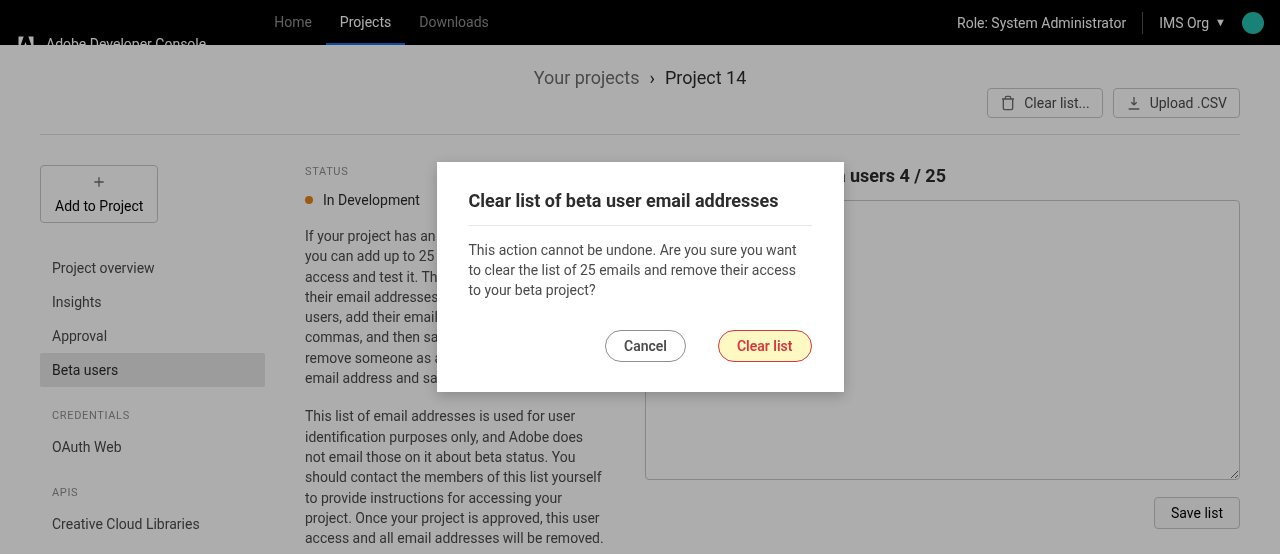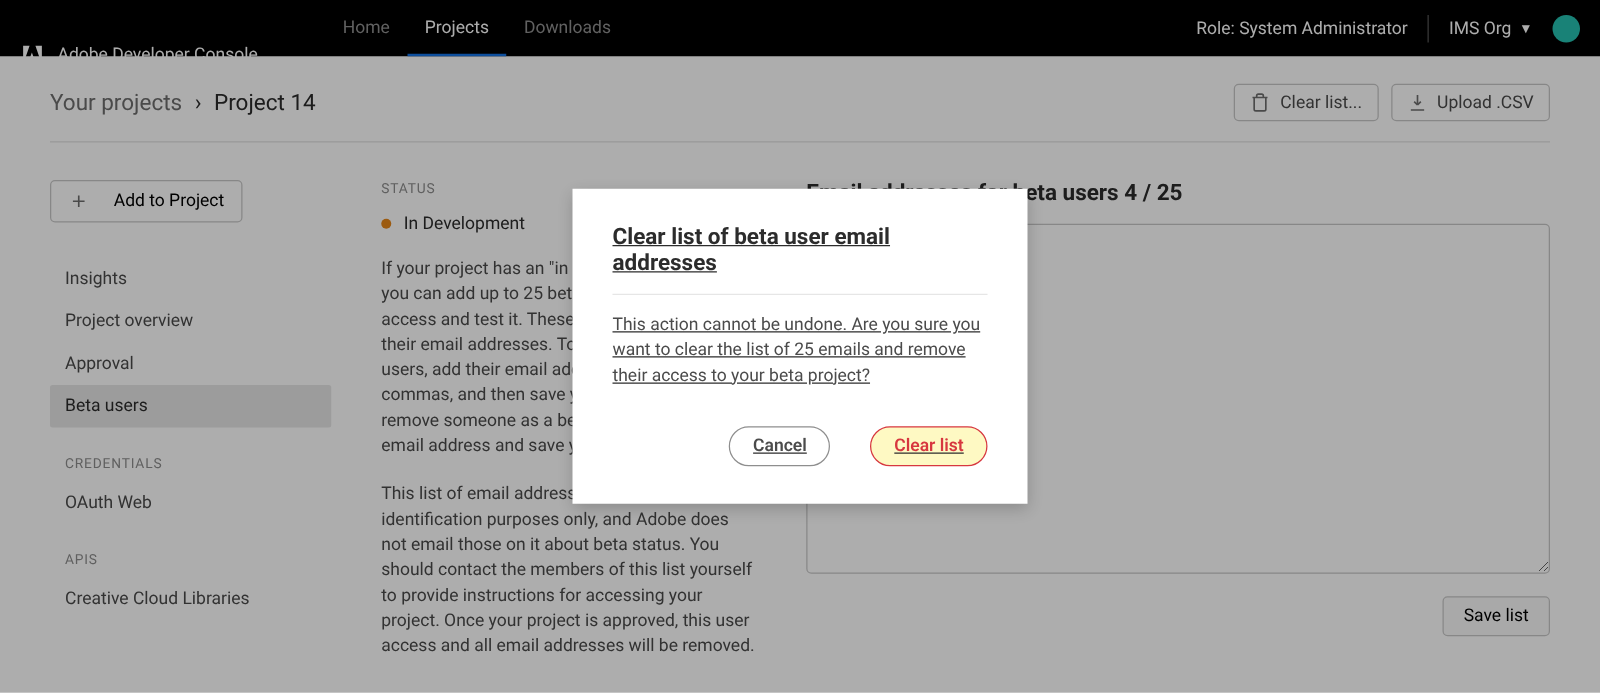--- a/index.html
+++ b/index.html
@@ -41,41 +41,42 @@
   .topbar-right .org { color:#fff; display:flex; align-items:center; gap:6px; cursor:pointer;}
   .avatar { width:22px; height:22px; border-radius:50%; background:#26c0b0; }
 
   
   .page {
     padding: 0 40px;
   }
   .header-row {
     display:flex; align-items:center; padding: 22px 0 16px;
     border-bottom: 1px solid #e1e1e1;
+    flex-direction: column;
   }
   .breadcrumb { display:flex; align-items:center; gap:10px; font-size:18px; }
   .breadcrumb .bc-link { color:#6e6e6e; }
   .breadcrumb .bc-current { font-weight:400; }
   .header-actions { margin-left:auto; display:flex; gap:10px; }
   .btn-outline {
     display:flex; align-items:center; gap:8px;
     border:1px solid #c8c8c8; background:#fff; color:#4b4b4b;
     padding: 6px 12px; border-radius:4px; font-size:14px; cursor:pointer;
     font-family:inherit;
   }
   .icon-sm { width:16px; height:16px; color:#6e6e6e; display:inline-flex; }
 
   .content {
     display:flex; gap:40px; padding-top: 30px;
   }
   .sidebar { width: 225px; flex-shrink:0; }
   .btn-add {
-    display:flex; gap:20px;
+    display:flex; align-items:center; gap:8px;
     border:1px solid #c8c8c8; background:#fff; padding:8px 14px;
-    border-radius:4px; font-size:14px; cursor:pointer; font-family:inherit;
+    border-radius:4px; font-size:14px; cursor:pointer; font-family:inherit;flex-direction:column;
   }
   .side-list { margin-top: 28px; display:flex; flex-direction:column; }
   .side-item {
     padding: 9px 12px; font-size:14px; color:#4b4b4b; cursor:pointer;
     border-radius:2px;
   }
   .side-item.active { background:#e6e6e6; color:#2c2c2c; }
   .side-label {
     font-size: 11px; letter-spacing: .06em; color:#8e8e8e;
     padding: 22px 12px 8px; text-transform: uppercase;
@@ -103,23 +104,22 @@
     border:1px solid #c8c8c8; background:#fafafa; padding: 7px 16px;
     border-radius:4px; font-size:14px; cursor:pointer; font-family:inherit;
   }
 
   
   .overlay {
     position:absolute; inset:0; background: rgba(0,0,0,0.32);
     display:flex; align-items:center; justify-content:center;
   }
   .modal {
-    width: 364px; background:#fff; padding: 28px 32px 30px;
+    width: 407px; background:#fff; padding: 28px 32px 30px;
     box-shadow: 0 4px 12px rgba(0,0,0,.2);
-    text-decoration: underline;
   }
   .modal-title { font-size:18px; font-weight:700; margin-bottom: 14px; padding-bottom:14px; border-bottom:1px solid #e6e6e6;}
   .modal-body { font-size:14px; color:#4b4b4b; line-height:1.45; margin-bottom: 30px; }
   .modal-actions { display:flex; justify-content:flex-end; gap:32px; }
   .btn-cancel {
     border:1.5px solid #8e8e8e; background:#fff; color:#4b4b4b;
     padding: 7px 18px; border-radius: 18px; font-size:14px; cursor:pointer;
     font-family:inherit; font-weight:600;
   }
   .btn-danger {
@@ -192,22 +192,22 @@
     <div class="sidebar">
       <button class="btn-add">
         <span class="icon-sm">
           <svg viewBox="0 0 24 24" fill="none" stroke="currentColor" stroke-width="2">
               <path d="M12 5v14M5 12h14"></path>
             </svg>
         </span>
         <span>Add to Project</span>
       </button>
       <div class="side-list">
+        <div class="side-item">Project overview</div>
         <div class="side-item">Insights</div>
-        <div class="side-item">Project overview</div>
         <div class="side-item">Approval</div>
         <div class="side-item active">Beta users</div>
         <div class="side-label">CREDENTIALS</div>
         <div class="side-item">OAuth Web</div>
         <div class="side-label">APIS</div>
         <div class="side-item">Creative Cloud Libraries</div>
       </div>
     </div>
 
     <div class="status-col">

